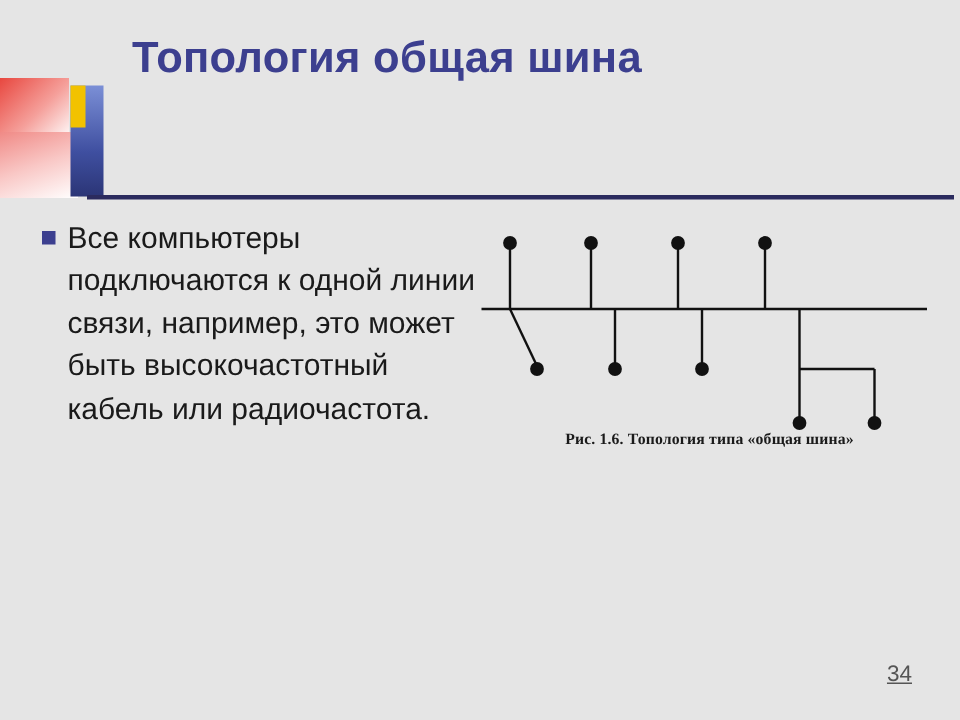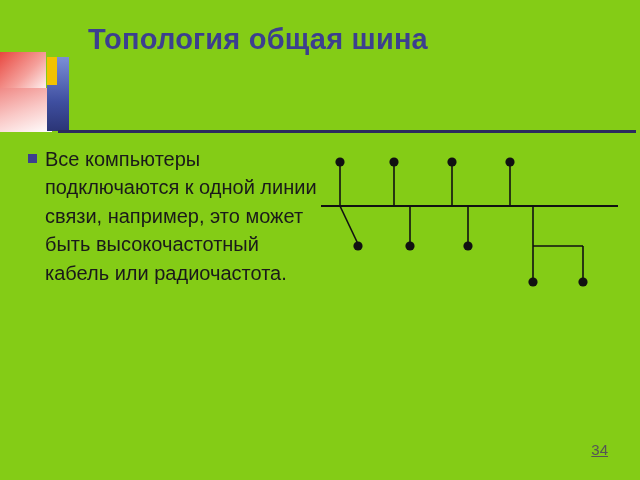--- a/index.html
+++ b/index.html
@@ -10,21 +10,21 @@
     width: 640px;
     height: 480px;
     background: #ffffff;
     font-family: "Liberation Sans", sans-serif;
     overflow: hidden;
   }
   .slide {
     position: relative;
     width: 640px;
     height: 480px;
-    background: #84cc16;
+    background: #e5e5e5;
   }
 
   
   .deco {
     position: absolute;
     left: 0;
     top: 52px;
     width: 110px;
     height: 82px;
     pointer-events: none;
@@ -187,16 +187,17 @@
         <circle cx="40" cy="106" r="4.6"></circle>
         <circle cx="92" cy="106" r="4.6"></circle>
         <circle cx="150" cy="106" r="4.6"></circle>
 
         <circle cx="215" cy="142" r="4.6"></circle>
         <circle cx="265" cy="142" r="4.6"></circle>
       </g>
     </svg>
   </div>
 
+  <div class="figure-caption">Рис. 1.6. Топология типа «общая шина»</div>
 
   <div class="slide-number">34</div>
 
 </div>
 
 </body></html>

